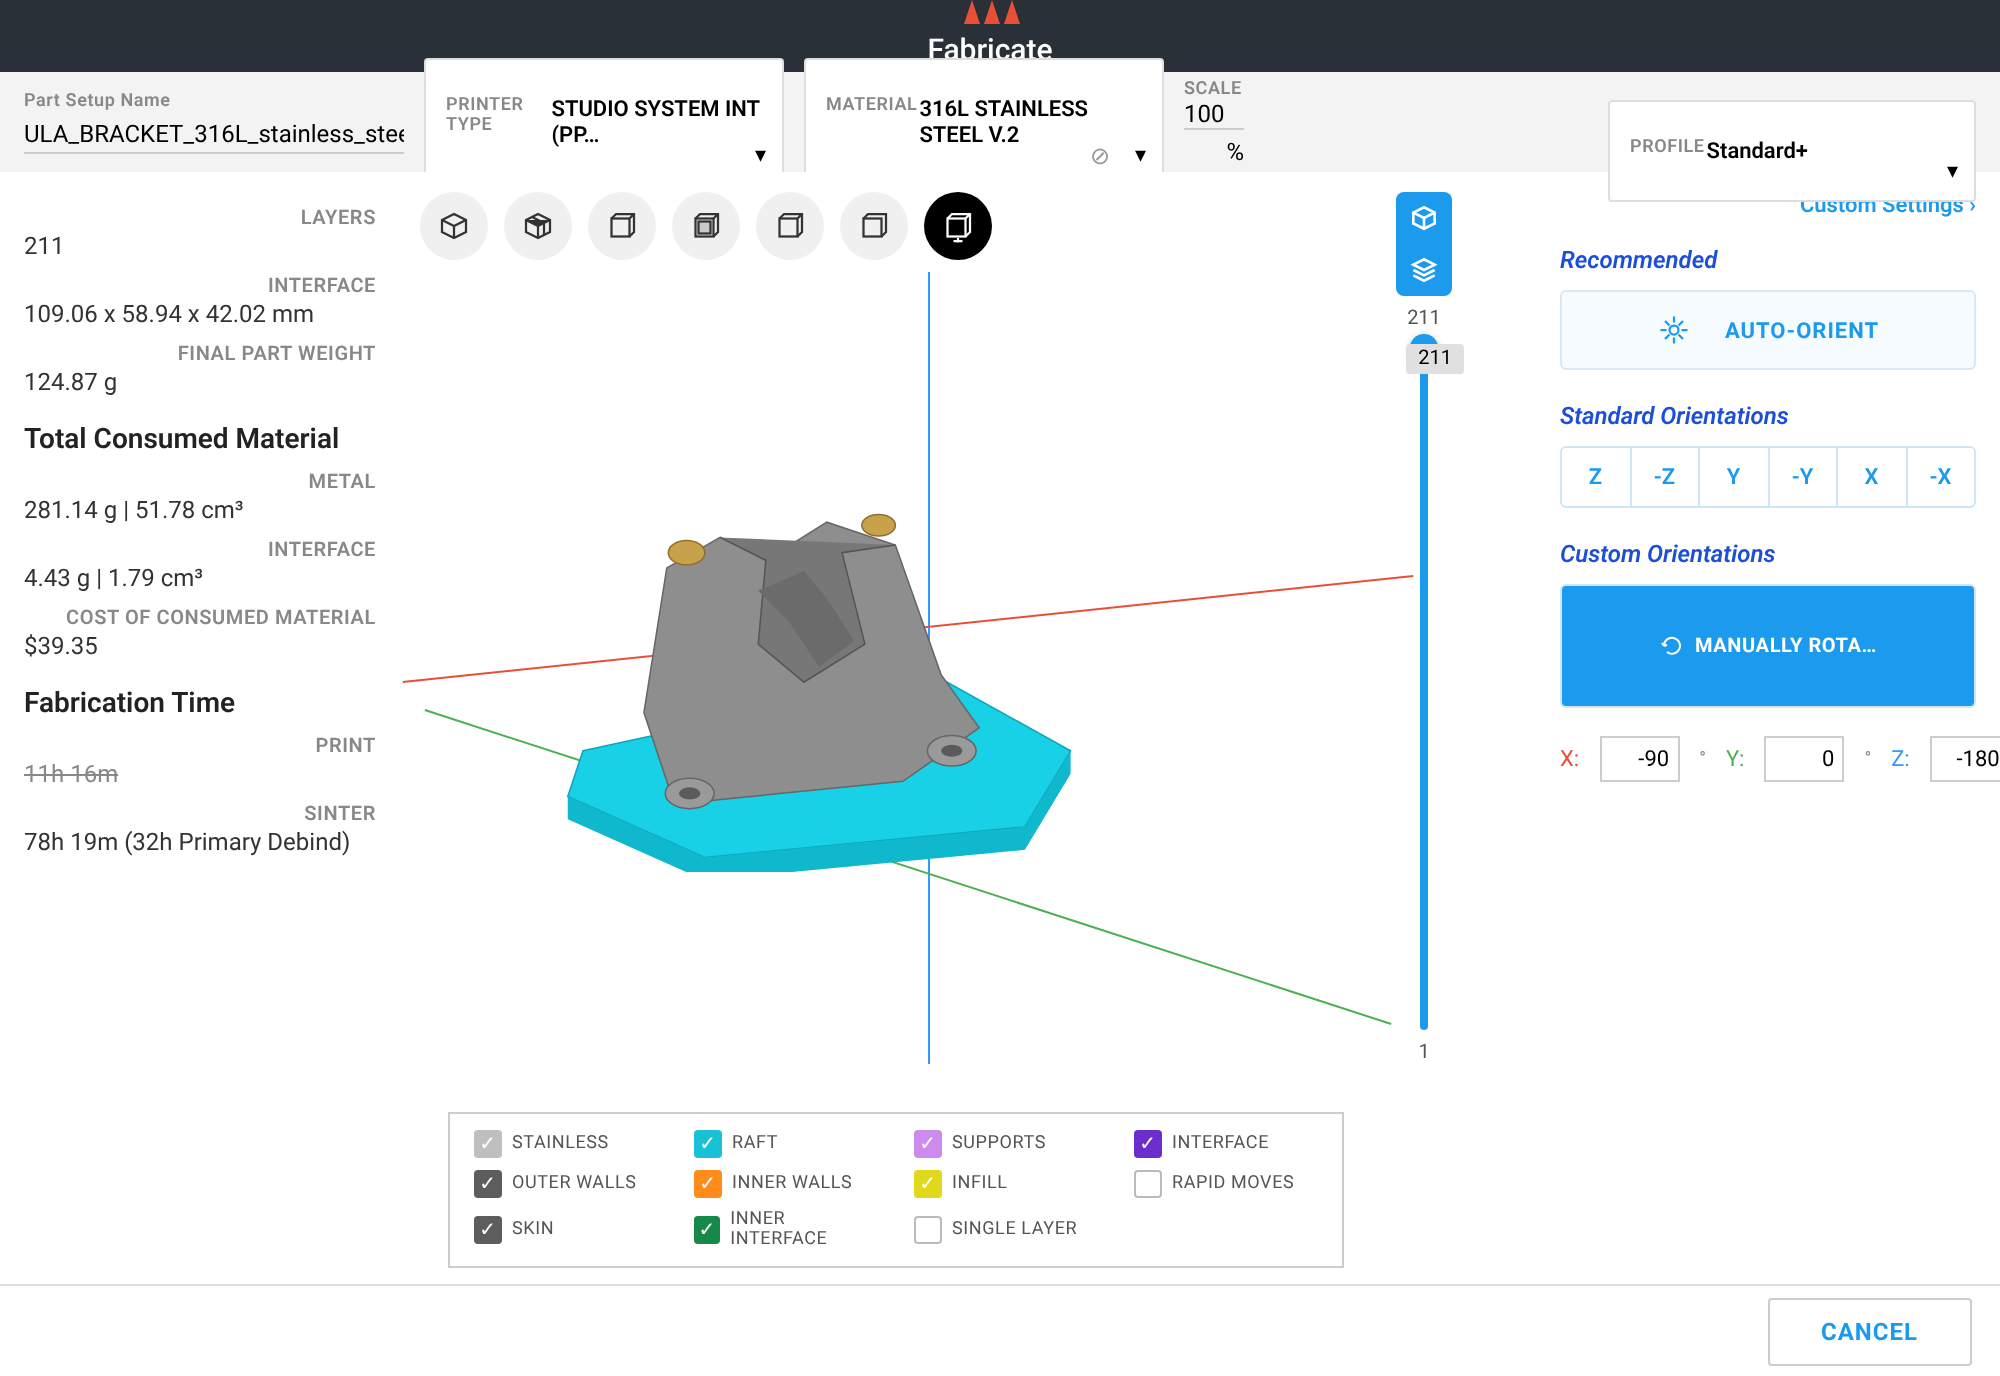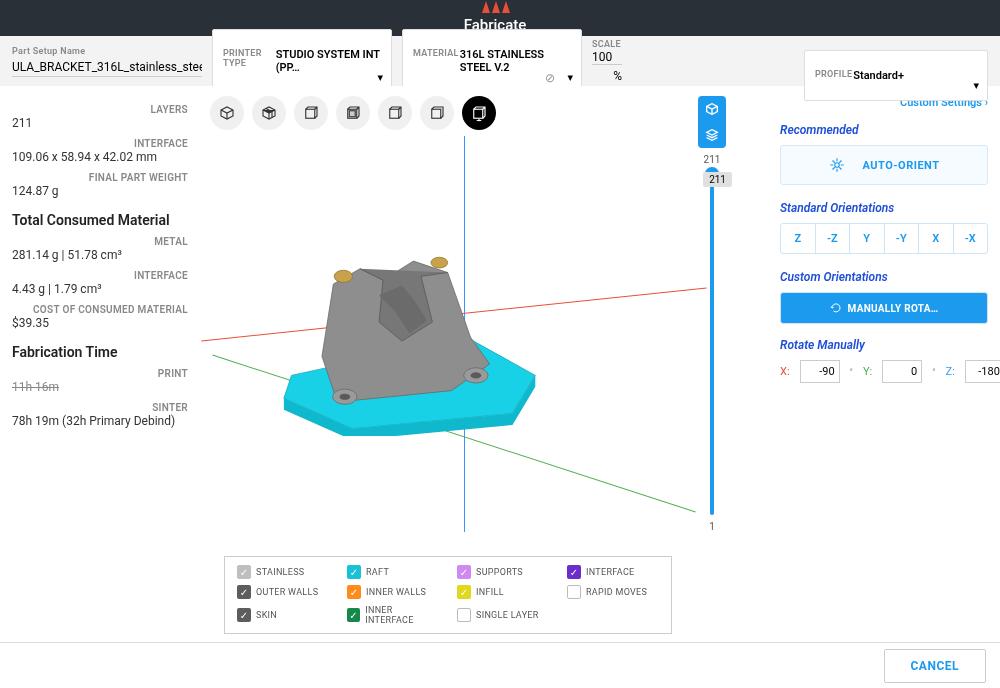--- a/index.html
+++ b/index.html
@@ -61,21 +61,21 @@
 .li .cb { width: 14px; height: 14px; border-radius: 2px; display: flex; align-items: center; justify-content: center; color: #fff; font-size: 10px; }
 
 .rightpanel { width: 232px; padding: 10px 12px; font-size: 12px; }
 .custom-link { text-align: right; color: #1b9aee; font-size: 11px; font-weight: 600; margin-bottom: 14px; cursor: pointer; }
 .rp-h { font-size: 12px; font-weight: 600; margin-bottom: 8px; color: #1d4ed8; font-style: italic; }
 .auto-orient { display: flex; align-items: center; justify-content: center; gap: 16px; border: 1px solid #d6e9f8; color: #1b9aee; font-weight: 700; font-size: 11px; padding: 10px; border-radius: 3px; letter-spacing: 0.5px; margin-bottom: 16px; cursor: pointer; background: #f6fbff; }
 .orient-grid { display: flex; gap: 0; border: 1px solid #cfe6f7; border-radius: 3px; margin-bottom: 16px; overflow: hidden; }
 .ogb { flex: 1; text-align: center; padding: 8px 0; font-size: 11px; color: #1b9aee; font-weight: 600; cursor: pointer; border-left: 1px solid #cfe6f7; }
 .ogb:first-child { border-left: none; }
 .custom-or { display: flex; border: 1px solid #cfe6f7; border-radius: 3px; margin-bottom: 14px; overflow: hidden; }
-.cob { flex: 1; display: flex; align-items: center; justify-content: center; gap: 6px; padding: 9px 4px; font-size: 10px; font-weight: 700; cursor: pointer; letter-spacing: 0.3px; }
+.cob { flex: 1; display: flex; align-items: center; justify-content: center; gap: 6px; padding: 24px 4px; font-size: 10px; font-weight: 700; cursor: pointer; letter-spacing: 0.3px; }
 .cob.active { background: #1b9aee; color: #fff; }
 .cob.inactive { color: #1b9aee; }
 .rot-row { display: flex; gap: 10px; align-items: center; margin-top: 8px; }
 .rot-row .rlab { font-size: 11px; }
 .rx { color: #e94f37; }
 .ry { color: #4caf50; }
 .rz { color: #3399ff; }
 .rot-row input { width: 40px; border: 1px solid #ccc; padding: 4px; font-size: 11px; text-align: right; }
 .deg { font-size: 9px; color: #888; }
 
@@ -340,21 +340,20 @@
     </div>
     <div class="rp-h">Custom Orientations</div>
     <div class="custom-or">
       <div class="cob active">
         <svg width="12" height="12" viewBox="0 0 24 24" fill="none" stroke="#fff" stroke-width="2">
             <path d="M4 12a8 8 0 1 1 3 6M4 12l-2-3M4 12l3-1"></path>
           </svg>
         <span>MANUALLY ROTA…</span>
       </div>
     </div>
-    <div class="rp-h">Rotate Manually</div>
     <div class="rot-row">
       <span class="rlab rx">X:</span>
         <input value="-90" style="">
         <span class="deg">°</span>
       <span class="rlab ry">Y:</span>
         <input value="0" style="">
         <span class="deg">°</span>
       <span class="rlab rz">Z:</span>
         <input value="-180" style="">
     </div>

